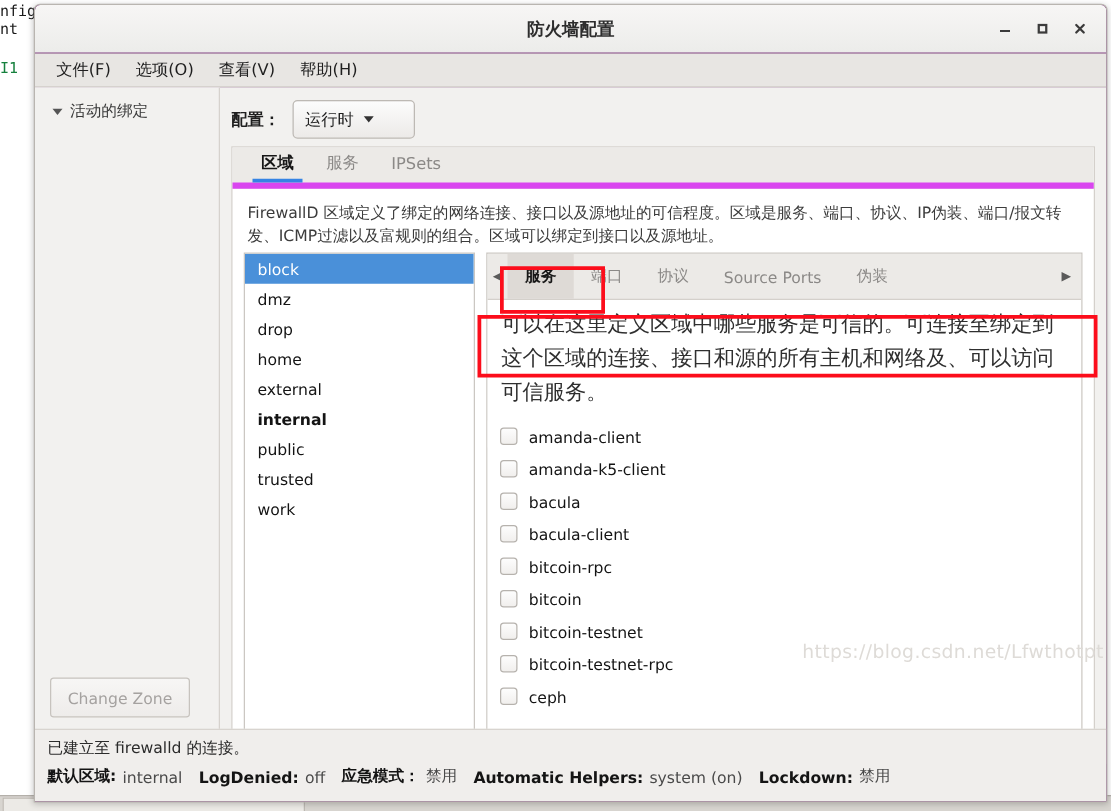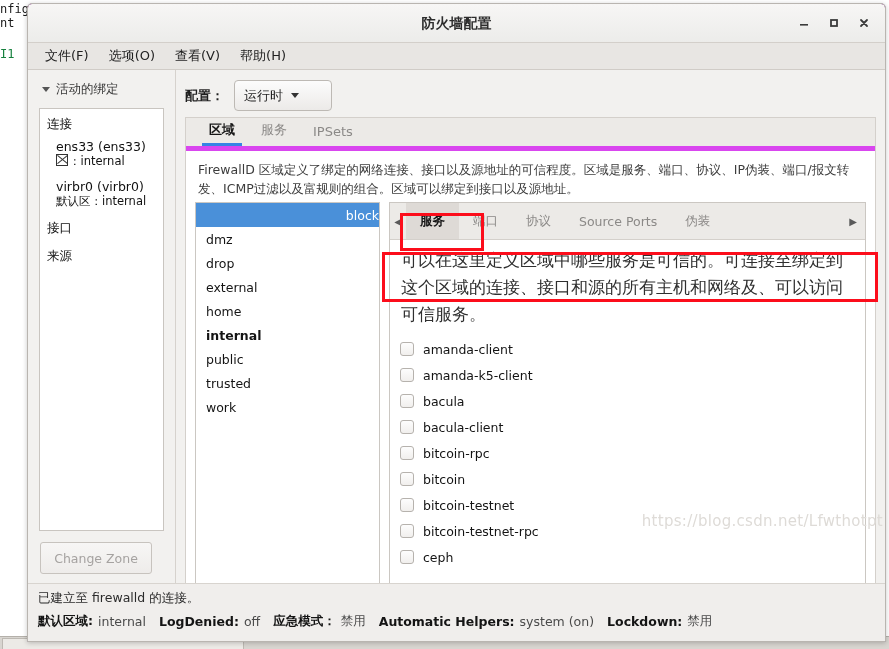--- a/index.html
+++ b/index.html
@@ -312,21 +312,20 @@
     overflow: hidden;
   }
   .zone-item {
     font-size: 12.5px;
     color: #141414;
     padding: 4.5px 0 4.5px 10px;
   }
   .zone-item.selected {
     background: #4a90d9;
     color: #ffffff;
-    text-align: right;
   }
   .zone-item.bold { font-weight: bold; }
 
   .svc-panel {
     flex: 1;
     position: relative;
     background: #ffffff;
     border: 1px solid #cbc7c2;
     box-sizing: border-box;
     overflow: hidden;
@@ -517,36 +516,20 @@
     </div>
 
     <div class="win-body">
 
       <div class="left-pane">
         <div class="bindings-header">
           <span class="chev-down"></span>
           <span>活动的绑定</span>
         </div>
 
-        <div class="bindings-box">
-          <div class="bind-group">连接</div>
-
-          <div class="bind-conn-name">ens33 (ens33)</div>
-          <div class="bind-conn-zone">
-            <span class="zone-glyph"></span><span>：<span>internal</span></span>
-          </div>
-
-          <div class="bind-conn-name">virbr0 (virbr0)</div>
-          <div class="bind-conn-zone">
-            <span>默认区</span>：<span>internal</span>
-          </div>
-
-          <div class="bind-group" style="padding-top:6px;">接口</div>
-          <div class="bind-group" style="padding-top:10px;">来源</div>
-        </div>
 
         <div class="change-zone-btn">Change Zone</div>
       </div>
 
       <div class="right-pane">
 
         <div class="config-row">
           <span class="config-label">配置：</span>
           <div class="config-select">
             <span>运行时</span>
@@ -563,22 +546,22 @@
           </div>
 
           <div class="tab-desc">FirewallD 区域定义了绑定的网络连接、接口以及源地址的可信程度。区域是服务、端口、协议、IP伪装、端口/报文转发、ICMP过滤以及富规则的组合。区域可以绑定到接口以及源地址。</div>
 
           <div class="zone-split">
 
             <div class="zone-list">
               <div class="zone-item selected">block</div>
               <div class="zone-item">dmz</div>
               <div class="zone-item">drop</div>
+              <div class="zone-item">home</div>
               <div class="zone-item">external</div>
-              <div class="zone-item">home</div>
               <div class="zone-item bold">internal</div>
               <div class="zone-item">public</div>
               <div class="zone-item">trusted</div>
               <div class="zone-item">work</div>
             </div>
 
             <div class="svc-panel">
 
               <div class="subtabs-row">
                 <div class="subtab-arrow">◀</div>

